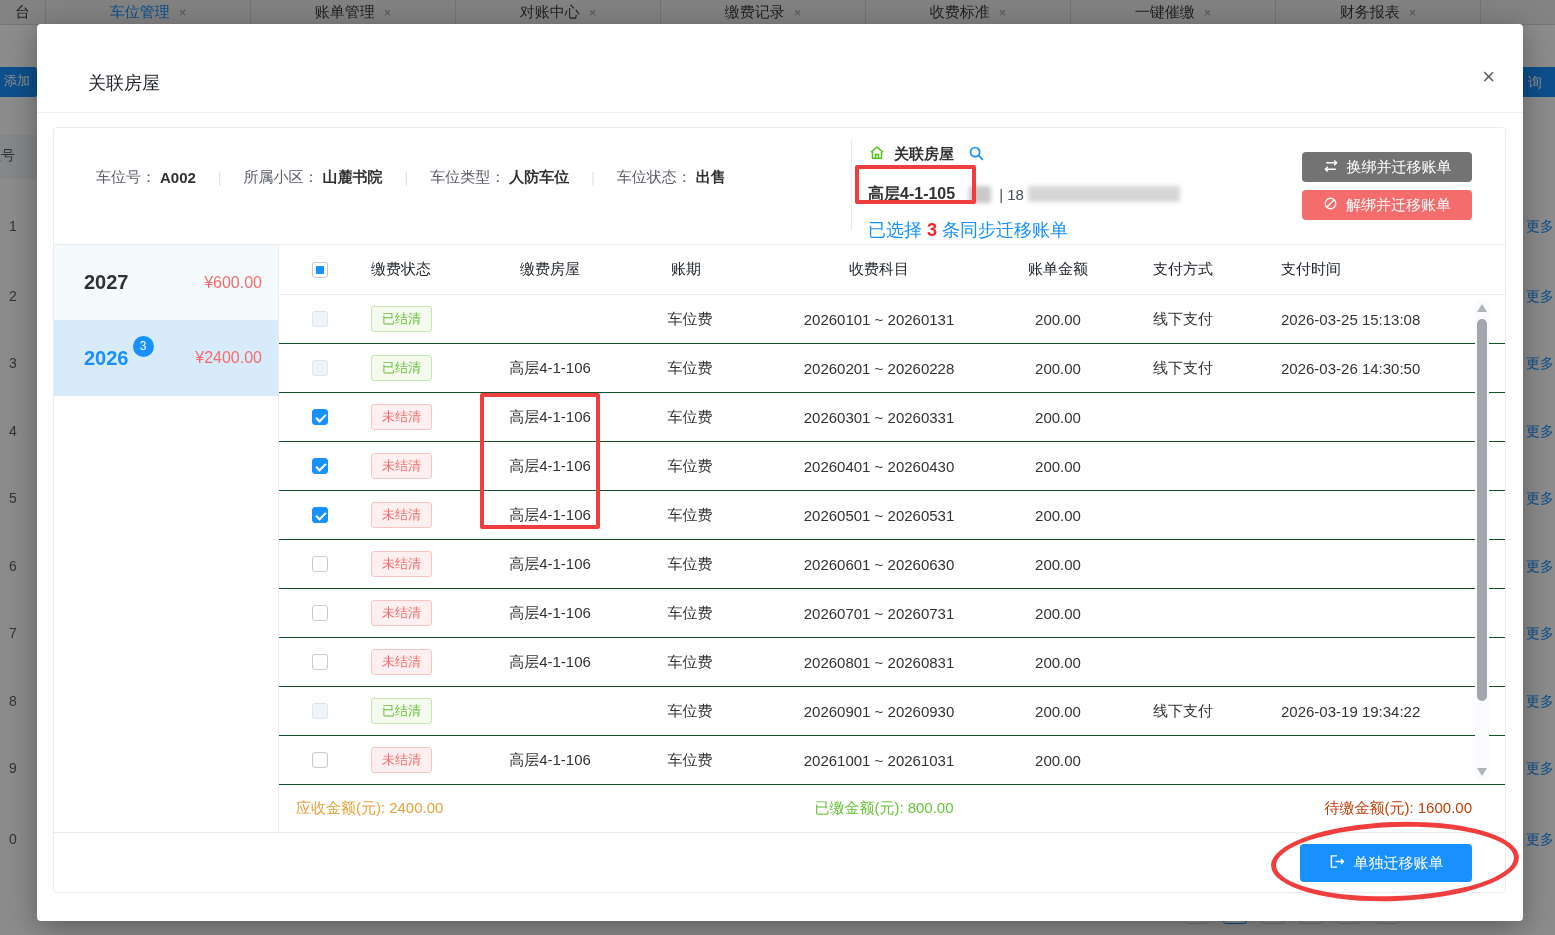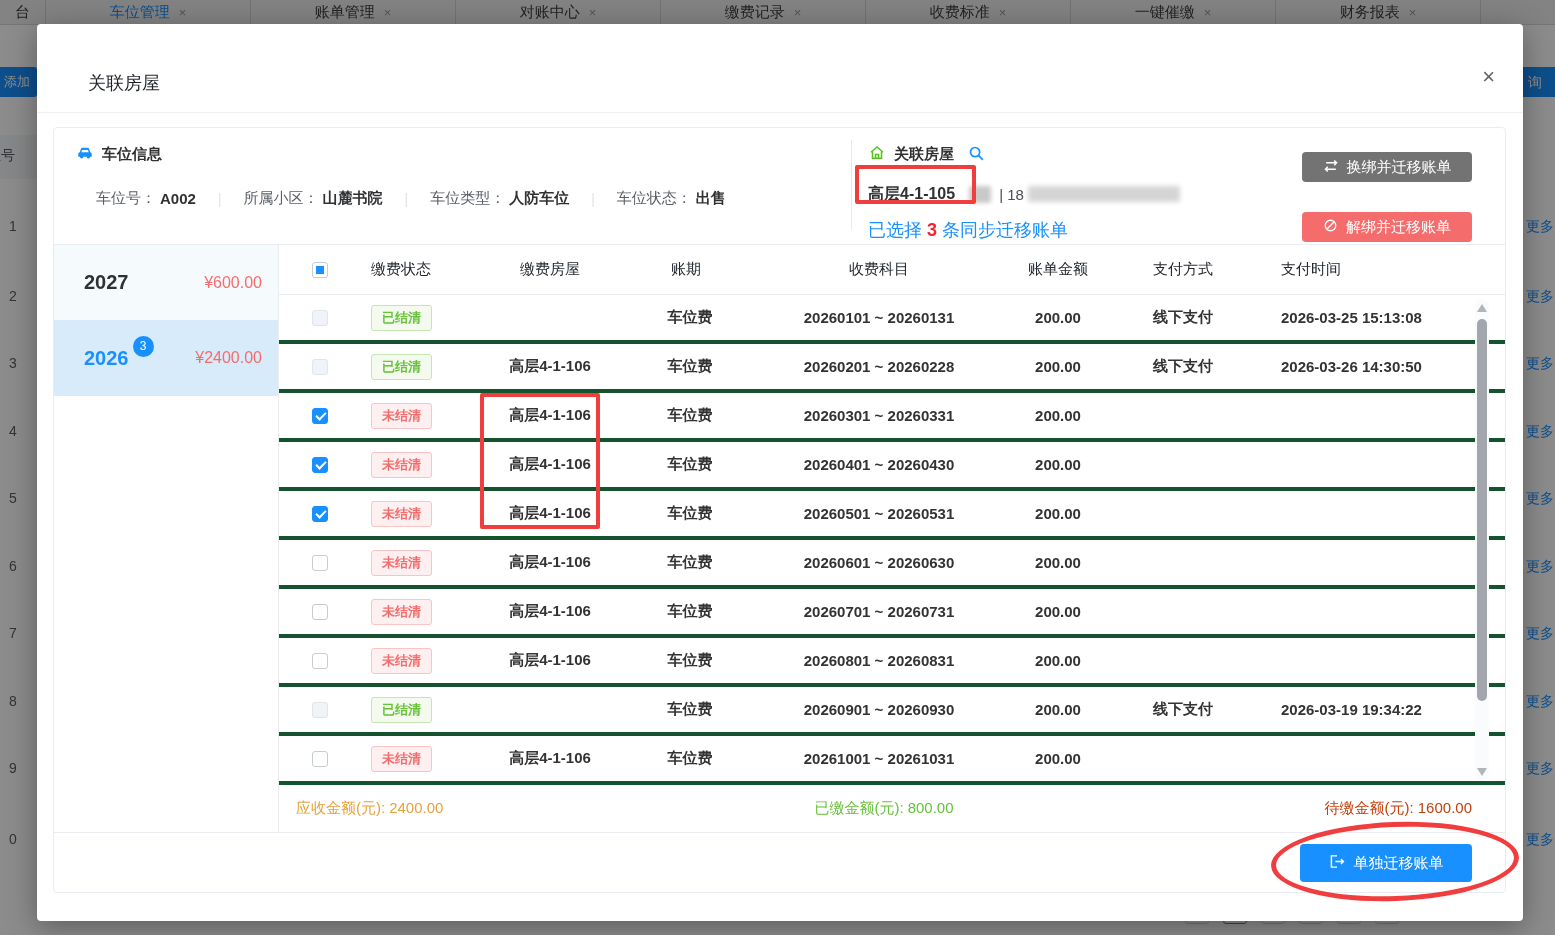--- a/index.html
+++ b/index.html
@@ -11,21 +11,21 @@
   .tabbar { position:absolute; left:0; top:0; width:1555px; height:25px; background:#efefef;
     border-bottom:1px solid #d8d8d8; display:flex; z-index:1; }
   .tab { width:205px; height:25px; display:flex; align-items:center; justify-content:center;
     gap:9px; font-size:15px; color:#3d3d3d; border-right:1px solid #d2d2d2; white-space:nowrap; overflow:hidden;}
   .tab.partial { width:46px; }
   .tab.active .tab-label { color:#1890ff; }
   .tab-close { font-size:13px; color:#9a9a9a; }
 
   .left-strip { position:absolute; left:0; top:25px; width:37px; height:896px; overflow:hidden; z-index:1; }
   .bg-add-btn { position:absolute; left:0; top:42px; width:37px; height:30px; background:#1890ff;
-    color:#fff; font-size:13px; line-height:30px; padding-left:4px; white-space:nowrap; overflow:hidden; border-radius:0 3px 3px 0;}
+    color:#fff; font-size:13px; line-height:30px; padding-left:4px; white-space:nowrap; overflow:hidden; border-radius:0 3px 3px 0;font-family:Liberation Mono, monospace;}
   .bg-colhead { position:absolute; left:0; top:110px; width:37px; height:44px; background:#f5f6f8; }
   .bg-colhead span { position:absolute; left:-13px; top:12px; font-size:14px; color:#545962; white-space:nowrap; }
   .rownum { position:absolute; left:9px; font-size:14px; color:#5a5e66; }
 
   .right-strip { position:absolute; right:0; top:25px; width:32px; height:896px; overflow:hidden; z-index:1; }
   .bg-search-btn { position:absolute; right:0; top:42px; width:34px; height:30px; background:#1890ff;
     color:#fff; font-size:14px; line-height:30px; padding-left:7px; border-radius:3px 0 0 3px; }
   .more-link { position:absolute; left:3px; font-size:14px; color:#1890ff; white-space:nowrap; }
 
   .bg-pagination { position:absolute; left:0; top:898px; width:1486px; height:17px; z-index:1; }
@@ -67,41 +67,41 @@
   .phone-frag { margin-left:8px; color:#4a4e57; font-size:15px; }
   .phone-blur { display:inline-block; width:152px; height:16px; background:#d5d5d5; border-radius:2px;
     margin-left:4px; filter:blur(2.5px); }
   .selected-note { margin-top:10px; font-size:18px; color:#1890ff; }
   .selected-count { color:#f5222d; font-weight:700; margin:0 5px; }
   .action-col { position:absolute; right:33px; top:24px; display:flex; flex-direction:column; gap:8px; }
   .act-btn { width:170px; height:30px; border:none; border-radius:4px; color:#fff; font-size:15px;
     display:flex; align-items:center; justify-content:center; gap:8px; cursor:pointer;
     font-family:inherit; }
   .act-btn.blue { background:#737373; }
-  .act-btn.red { background:#f56c6c;margin-top:22px; }
+  .act-btn.red { background:#f56c6c; }
 
   
   .body-row { display:flex; height:587px; }
   .year-col { width:225px; border-right:1px solid #e9edf2; }
   .year-item { height:75px; display:flex; align-items:center; justify-content:space-between;
     padding:0 16px 0 30px; cursor:pointer; }
   .year-item.y2027 { background:#f5fafd; }
   .year-item.y2026 { background:#d8ebfa; height:76px; }
   .year-label { font-size:20px; font-weight:700; color:#303133; position:relative; }
   .year-item.y2026 .year-label { color:#1890ff; }
   .year-badge { position:absolute; top:-11px; right:-25px; min-width:21px; height:21px; background:#1890ff;
     color:#fff; font-size:12px; font-weight:400; border-radius:50%; display:flex; align-items:center;
     justify-content:center; }
   .year-amount { font-size:16px; color:#f56c6c; }
 
   .table-col { flex:1; position:relative; --cols:82px 118px 142px 138px 240px 118px 132px 1fr; }
   .thead { display:grid; grid-template-columns:var(--cols); height:50px; border-bottom:1px solid #e9edf2;
     font-size:15px; color:#24292f; font-weight:500; }
-  .trow { display:grid; grid-template-columns:var(--cols); height:49px; border-bottom:4px solid #14532d;
-    font-size:15px; color:#333;font-weight:bold; }
+  .trow { display:grid; grid-template-columns:var(--cols); height:49px; border-bottom:1px solid #14532d;
+    font-size:15px; color:#333; }
   .cell { display:flex; align-items:center; justify-content:center; overflow:hidden; white-space:nowrap; }
   .cell.c2 { justify-content:flex-start; padding-left:10px; }
   .cell.c8 { justify-content:flex-start; padding-left:32px; }
   .cell.h5 { justify-content:flex-start; padding-left:50px; }
 
   .cb { width:16px; height:16px; border:1px solid #c6cbd4; border-radius:3px; background:#fff;
     position:relative; cursor:pointer; flex:0 0 auto; }
   .cb.disabled { background:#f0f3f7; border-color:#e0e5ec; }
   .cb.checked { background:#1890ff; border-color:#1890ff; }
   .cb.checked::after { content:""; position:absolute; left:4.5px; top:1.5px; width:4px; height:8px;
@@ -234,28 +234,20 @@
 
   <div class="modal">
     <div class="modal-title">关联房屋</div>
     <div class="modal-close">×</div>
     <div class="modal-divider"></div>
 
     <div class="panel">
 
       <div class="info-row">
         <div class="info-left">
-          <div class="sec-title">
-            <span>
-              <svg width="18" height="18" viewBox="0 0 24 24" fill="#1890ff">
-                  <path d="M5 11l1.5-4.5A2 2 0 0 1 8.4 5h7.2a2 2 0 0 1 1.9 1.5L19 11a2 2 0 0 1 2 2v4h-2.2a2.3 2.3 0 0 1-4.6 0H9.8a2.3 2.3 0 0 1-4.6 0H3v-4a2 2 0 0 1 2-2zm2.1 0h9.8l-1-3H8.1l-1 3z"></path>
-                </svg>
-            </span>
-            <span>车位信息</span>
-          </div>
           <div class="fields">
             <span class="f-label">车位号：</span>
             <span class="f-value">A002</span>
             <span class="f-sep">|</span>
             <span class="f-label">所属小区：</span>
             <span class="f-value">山麓书院</span>
             <span class="f-sep">|</span>
             <span class="f-label">车位类型：</span>
             <span class="f-value">人防车位</span>
             <span class="f-sep">|</span>

